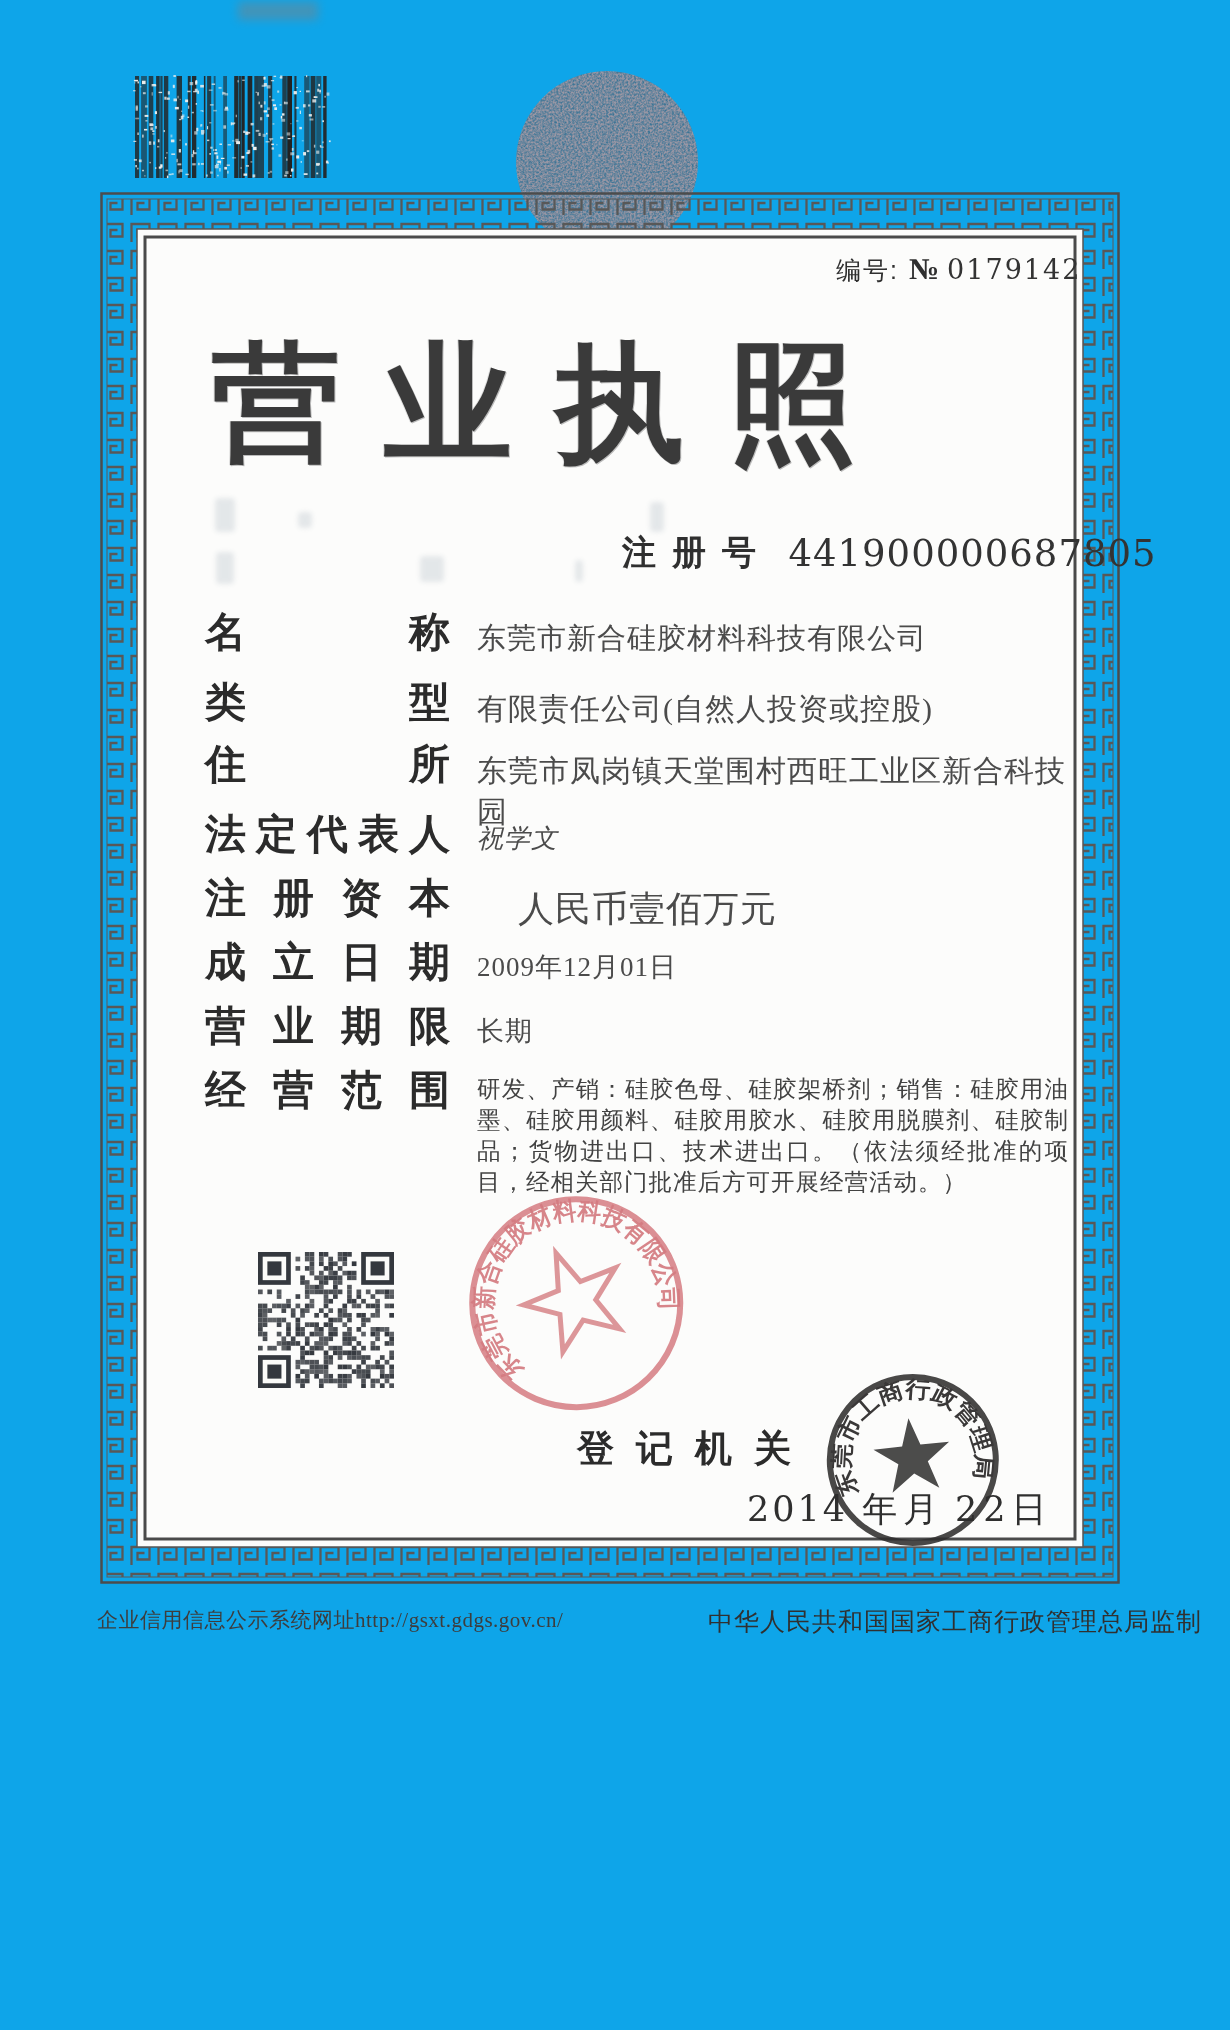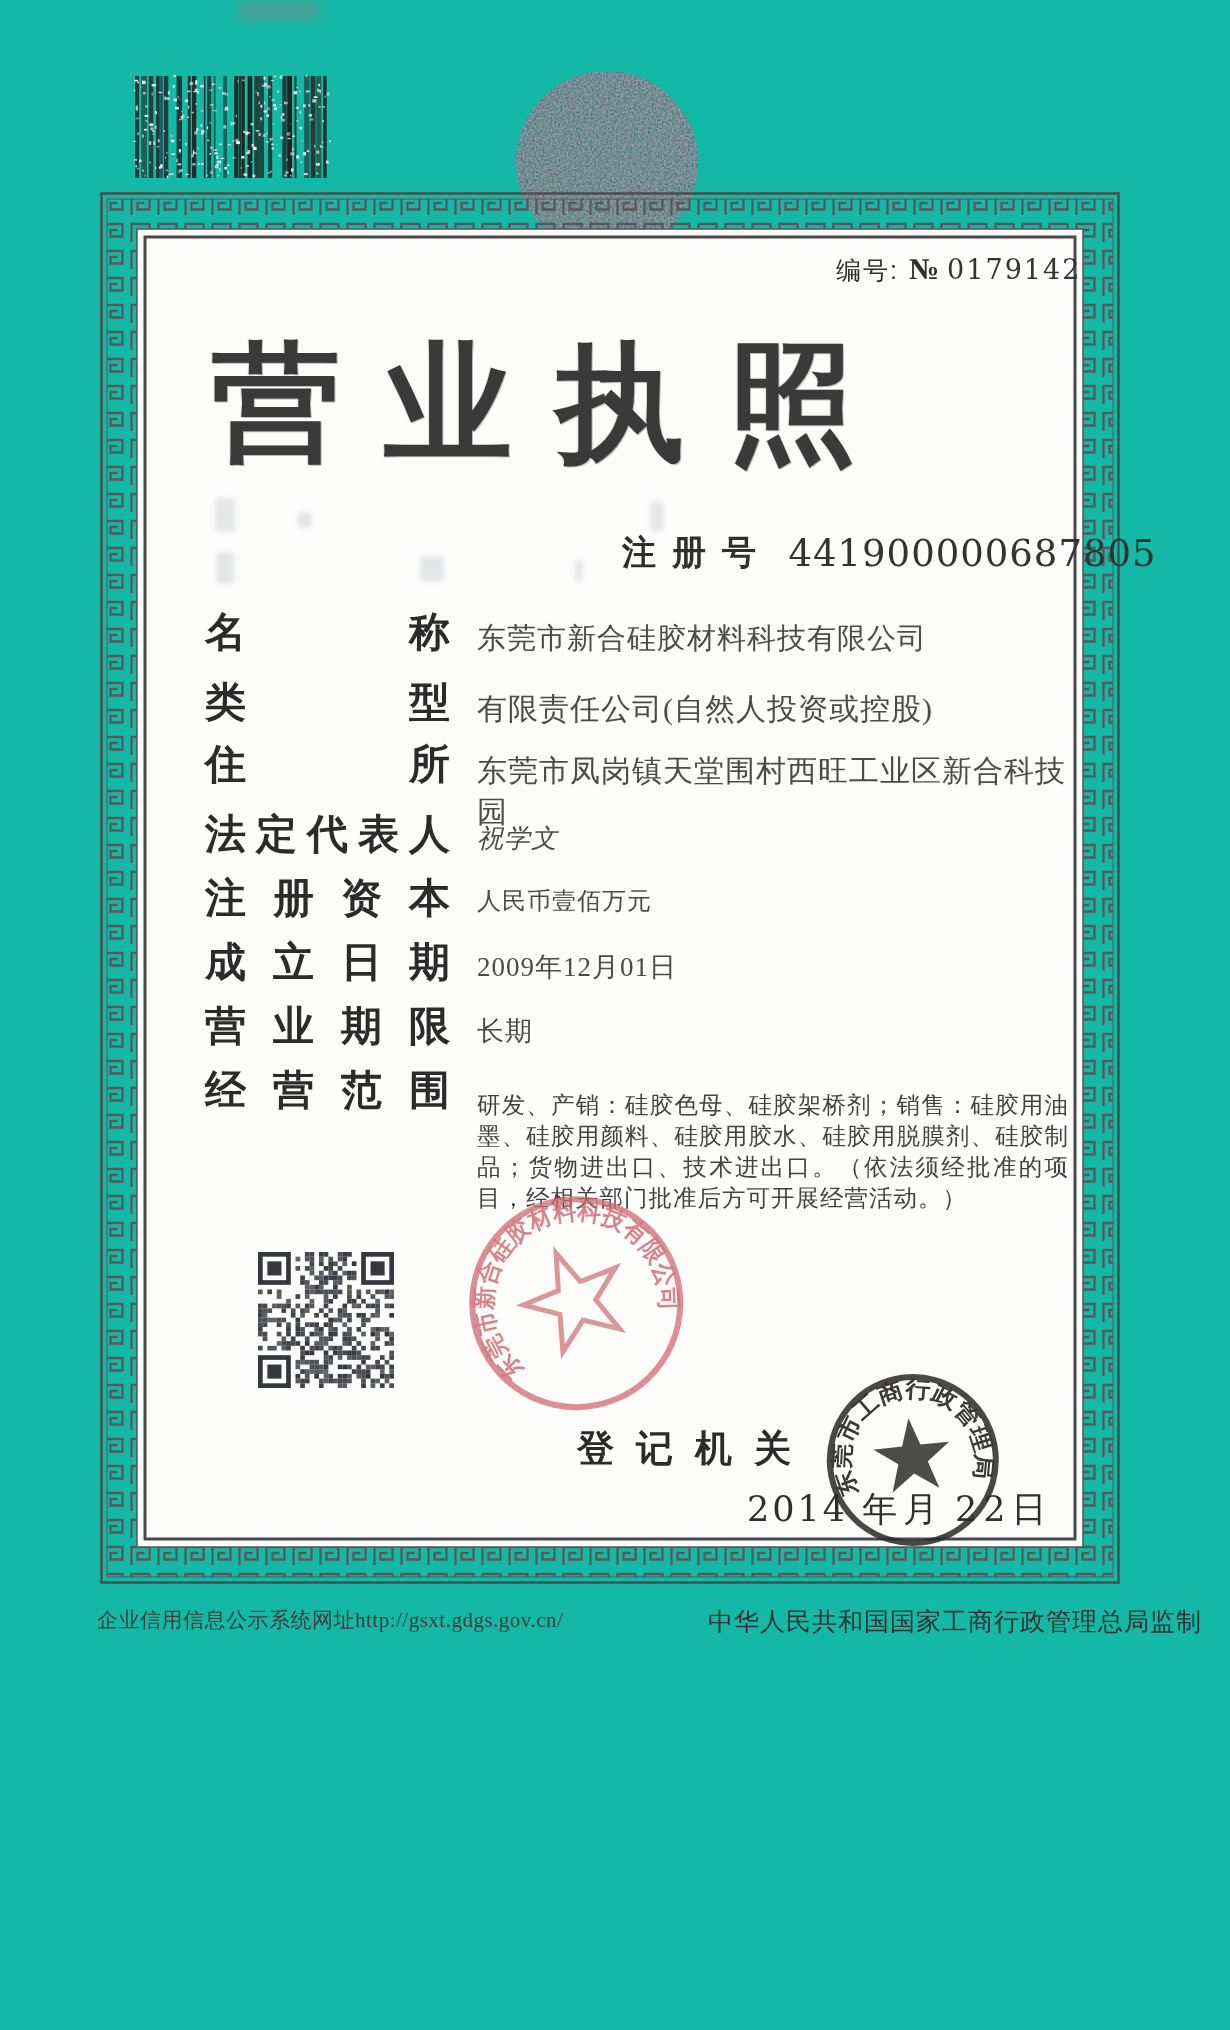--- a/index.html
+++ b/index.html
@@ -1,16 +1,16 @@
 <!DOCTYPE html>
 <html><head>
 <meta charset="utf-8">
 <style>
   html,body{margin:0;padding:0;background:#ffffff;}
-  .page{position:relative;width:1230px;height:2030px;background:#14b8a6;overflow:hidden;
+  .page{position:relative;width:1230px;height:2030px;background:#0ea5e9;overflow:hidden;
         font-family:"Liberation Sans","DejaVu Sans",sans-serif;color:#3a3a3a;}
   .abs{position:absolute;}
 
   .smudge{left:238px;top:2px;width:80px;height:18px;background:#808080;opacity:.45;filter:blur(5px);}
   .barcode{left:133px;top:75px;filter:blur(.4px) contrast(.95);}
   .emblem{left:503px;top:66px;filter:blur(.7px);}
   .border-frame{left:100px;top:192px;}
 
   .serial{left:836px;top:252px;font-size:25px;color:#2f2f2f;letter-spacing:2px;white-space:nowrap;}
   .serial .nosign{font-family:"Liberation Serif","DejaVu Serif",serif;font-size:30px;font-weight:700;margin:0 6px 0 10px;}
@@ -26,22 +26,22 @@
                font-family:"Liberation Serif","DejaVu Serif",serif;}
   .regno-num{font-family:"DejaVu Serif","Liberation Serif",serif;font-size:37px;margin-left:12px;
              color:#333;letter-spacing:1px;vertical-align:-2px;}
 
   .frow{position:absolute;left:0;width:100%;}
   .field-label{position:absolute;left:205px;width:245px;font-size:41px;font-weight:600;color:#2b2b2b;
                line-height:1.1;text-align:justify;text-align-last:justify;
                font-family:"Liberation Serif","DejaVu Serif",serif;}
   .field-value{position:absolute;left:477px;width:600px;color:#4b4b4b;margin-top:9px;
                font-family:"Liberation Serif","DejaVu Serif",serif;letter-spacing:1px;}
-  .v29{font-size:29px;} .v27{font-size:27px;} .v25{font-size:30px;} .v30{font-size:26px;font-style:italic;} .v28{font-size:24px;}
-  .vscope{font-size:23.5px;line-height:31px;width:592px;margin-top:22px;color:#424242;text-align:justify;}
+  .v29{font-size:29px;} .v27{font-size:27px;} .v25{font-size:30px;} .v30{font-size:26px;font-style:italic;} .v28{font-size:36px;margin-left:41px;}
+  .vscope{font-size:23.5px;line-height:31px;width:592px;margin-top:6px;color:#424242;text-align:justify;}
 
   .ghost{position:absolute;background:#5e7487;opacity:.15;filter:blur(2.6px);border-radius:4px;}
 
   .qr{left:258px;top:1252px;filter:blur(.3px);}
   .red-seal{left:455px;top:1183px;transform:rotate(-22deg);opacity:.88;}
   .black-seal{left:823px;top:1372px;transform:rotate(-6deg);opacity:.94;}
 
   .registry{left:577px;top:1424px;font-size:37px;letter-spacing:22px;font-weight:600;color:#2b2b2b;
             font-family:"Liberation Serif","DejaVu Serif",serif;white-space:nowrap;}
   .dt{font-family:"DejaVu Serif","Liberation Serif",serif;font-size:35px;color:#2f2f2f;white-space:nowrap;}

